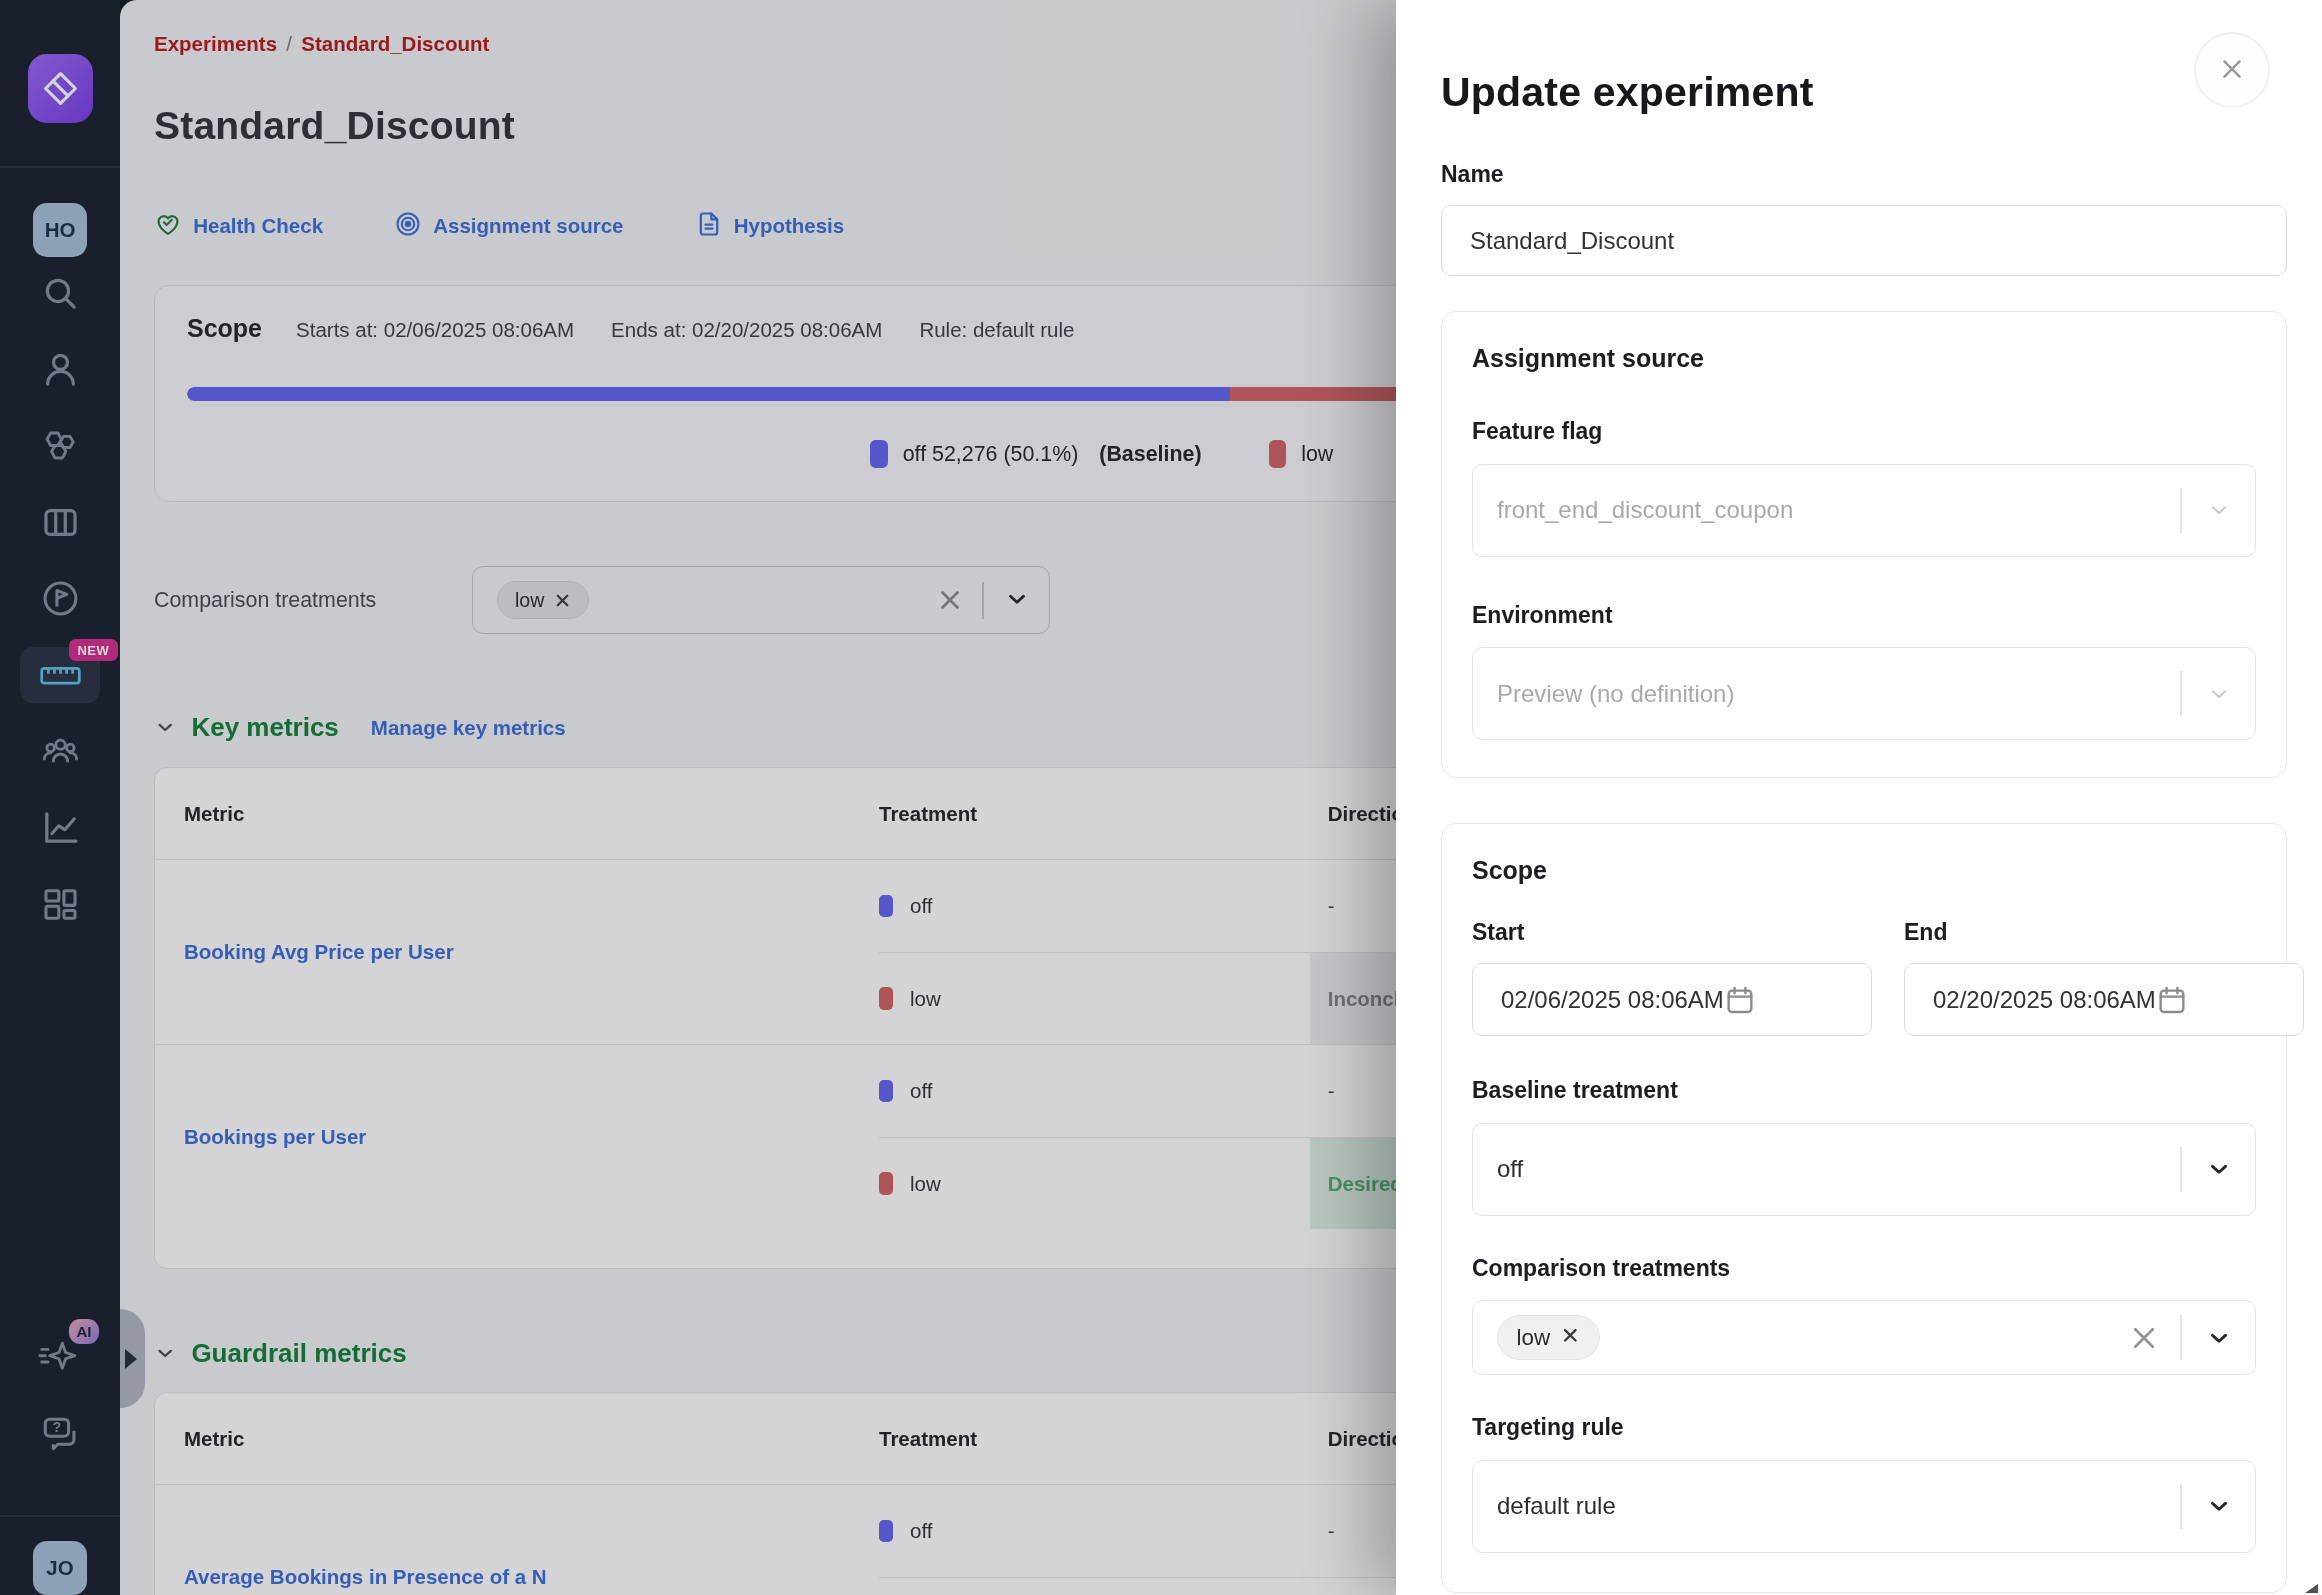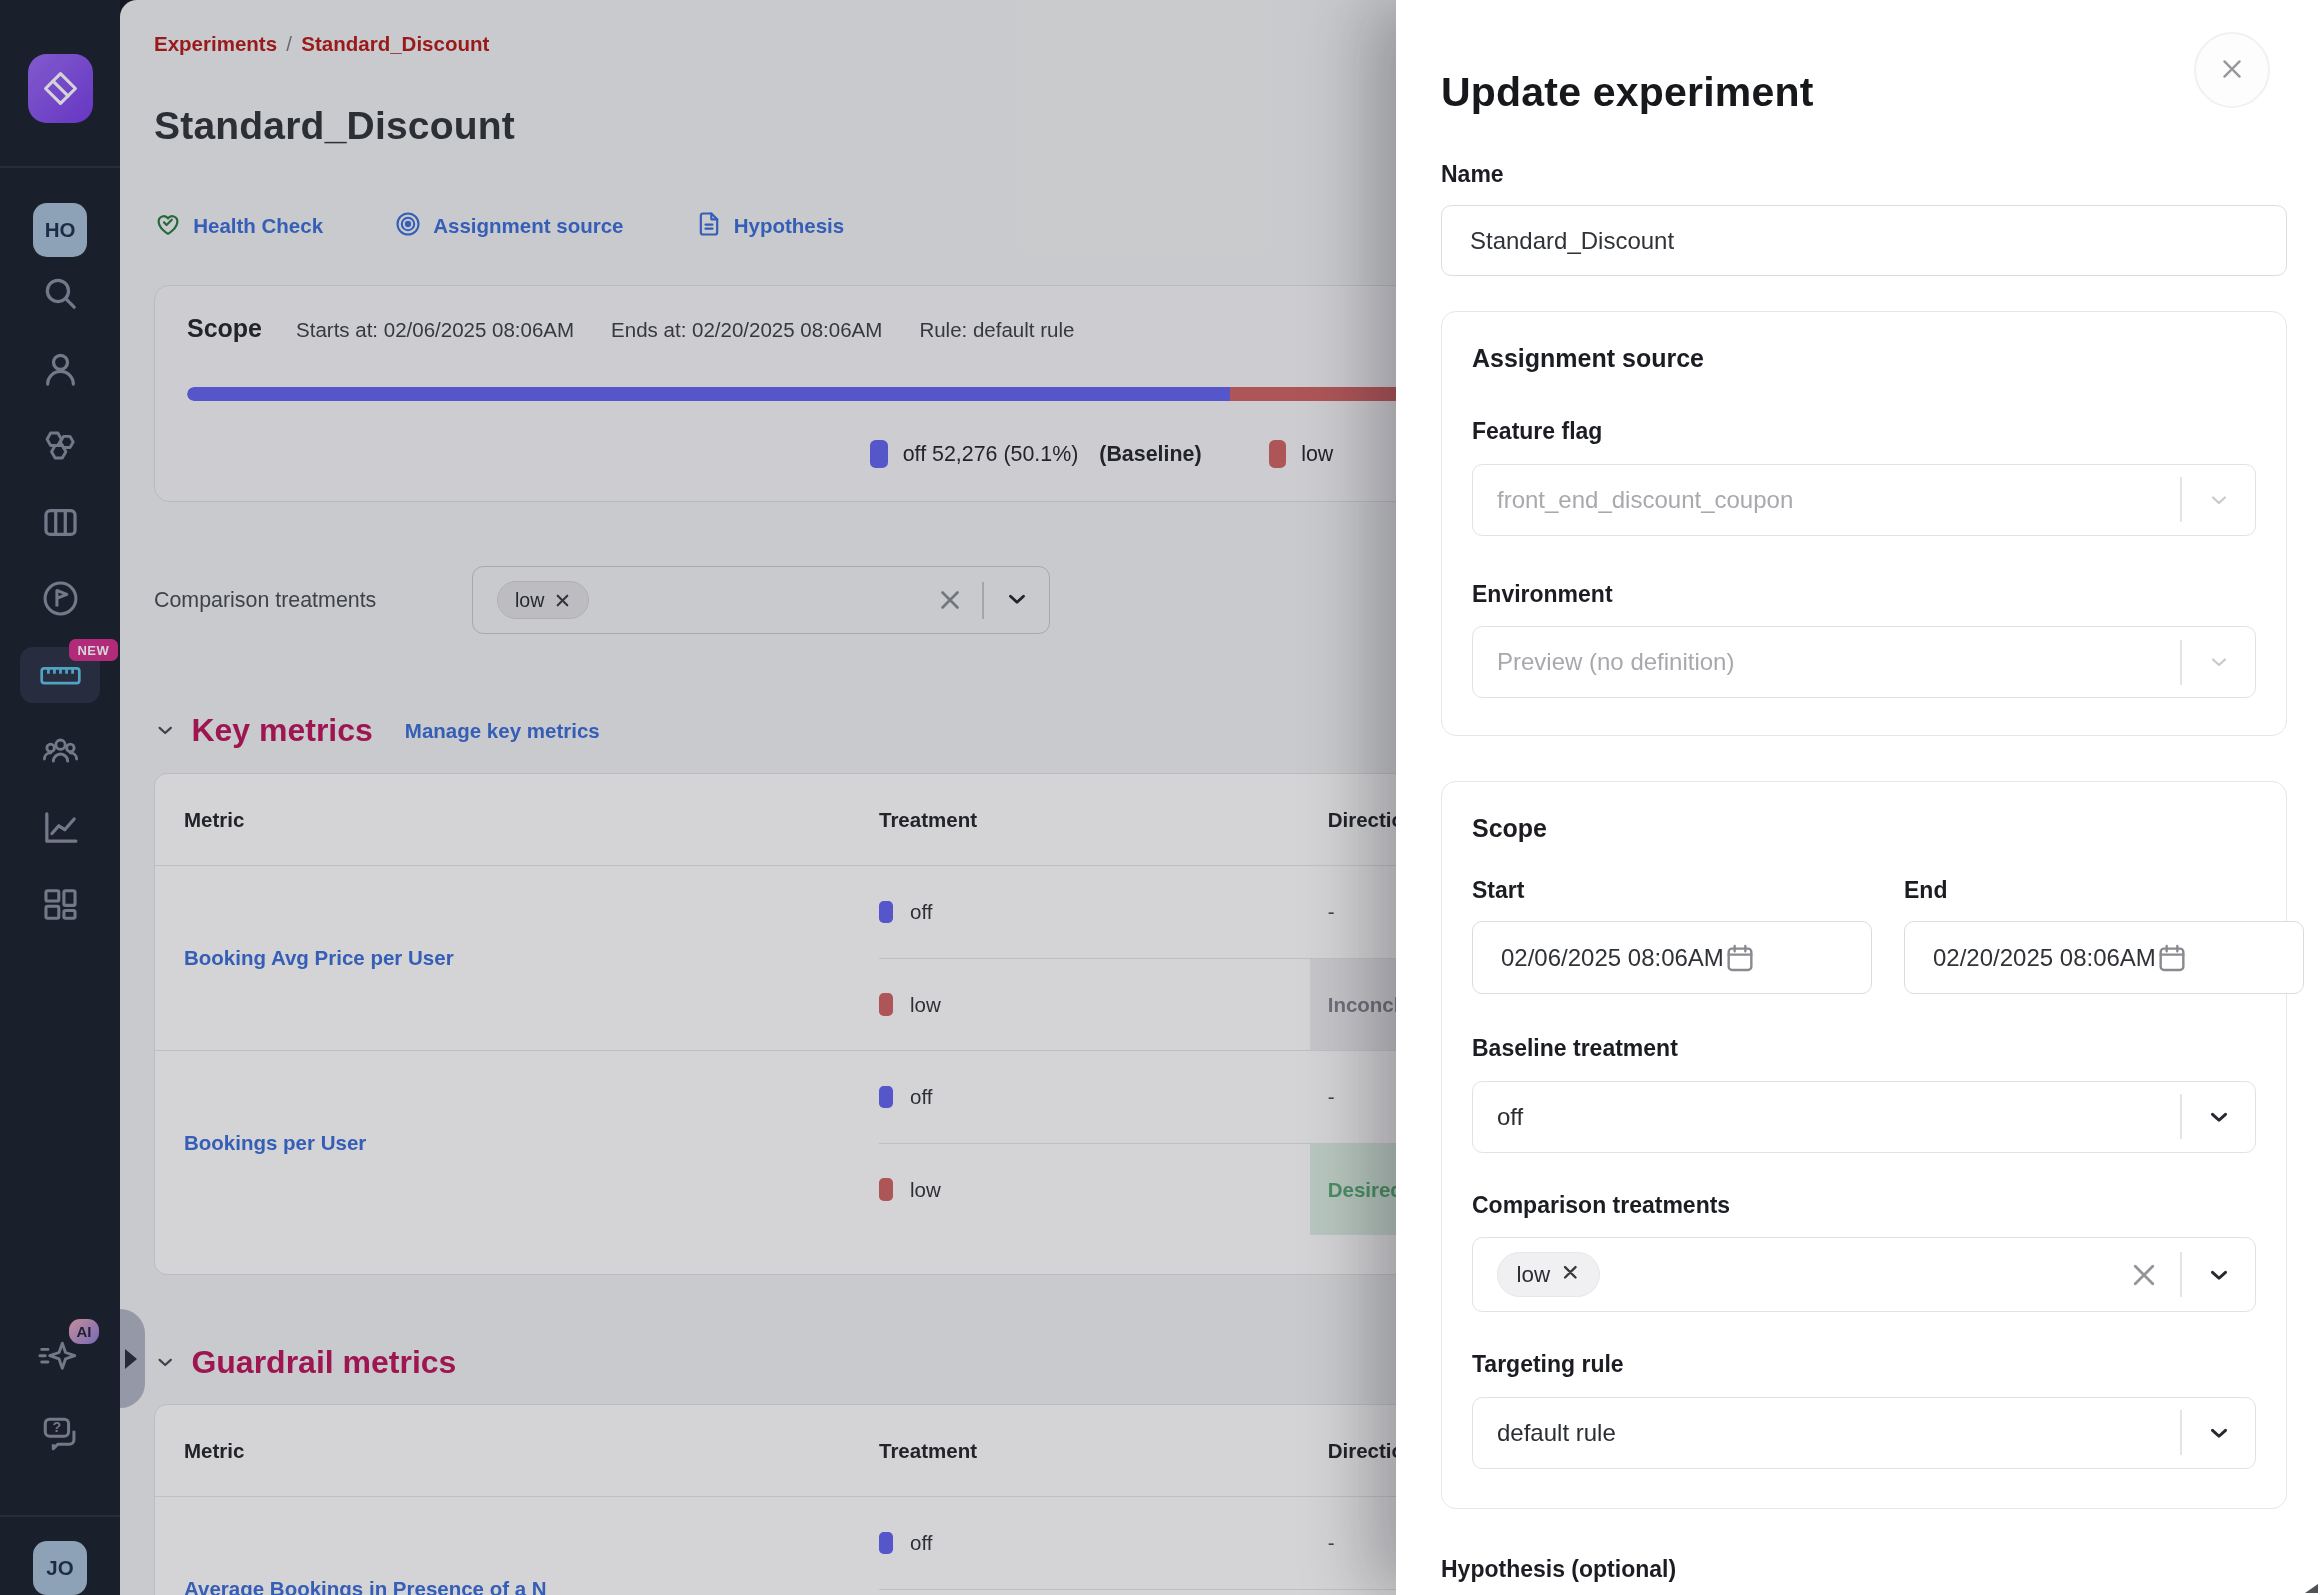--- a/index.html
+++ b/index.html
@@ -79,21 +79,21 @@
           display:flex; align-items:center; padding:0 18.6px 0 24px; cursor:pointer; }
   .chip { background:#e3e3e6; border:1.9px solid #d2d2d6; border-radius:931px; padding:6.5px 17px;
           font-size:19.6px; color:#2b2e35; display:flex; align-items:center; gap:9.3px; white-space:nowrap; }
   .chip svg { display:block; }
   .msel .clear { margin-left:auto; display:flex; cursor:pointer; }
   .msel .sel-divider { width:1.9px; height:37px; background:#c6c6ca; margin:0 20.5px; }
 
   .sec-heading { margin-top:78px; display:flex; align-items:center; }
   .sec-heading.gr { margin-top:69px; }
   .sec-heading .chev { margin-right:15px; display:flex; cursor:pointer; }
-  .sec-title { font-size:32px; font-weight:bold; color:#be185d; }
+  .sec-title { font-size:26px; font-weight:bold; color:#15803d; }
   .sec-link { margin-left:32px; font-size:20.5px; font-weight:bold; color:#3e6fd9; text-decoration:none; cursor:pointer; }
 
   .mcard { margin-top:24px; width:1370px; background:#ffffff; border:1.9px solid #e2e2e6; border-radius:13px;
            padding-bottom:39px; }
   .mcard.gr { margin-top:23px; padding-bottom:0; }
   .thead { display:grid; grid-template-columns:724px 431px 1fr; height:92px; align-items:center;
            border-bottom:1.9px solid #e7e7ea; }
   .th { font-size:20.5px; font-weight:bold; color:#26292e; }
   .th.c1 { padding-left:29px; }
   .th.c3 { padding-left:17.7px; }
@@ -124,21 +124,21 @@
                background:#fdfdfd; border:2.8px solid #f1f1f3; display:flex; align-items:center; justify-content:center;
                cursor:pointer; }
   .panel-title { margin-top:69px; font-size:41px; font-weight:bold; color:#17181c; letter-spacing:0.2px; }
   .f-label { margin-top:45px; font-size:23px; font-weight:bold; color:#1b1d22; }
   .f-label.inner { }
   .t-input { margin-top:17px; height:71px; width:100%; border:1.9px solid #dcdcdf; border-radius:10.3px;
              display:flex; align-items:center; padding:0 28px; font-size:24px; color:#2f3237; background:#fff; cursor:text; }
   .p-card { margin-top:35px; width:100%; border:1.9px solid #e6e6e9; border-radius:15px; padding:32px 30px 37px 30px; }
   .p-card.scope { margin-top:45px; padding-bottom:39px; }
   .card-title { font-size:25px; font-weight:bold; color:#1b1d22; }
-  .select { margin-top:18.6px; height:72px; width:100%; border:1.9px solid #e2e2e5; border-radius:10.3px;
+  .select { margin-top:18.6px; height:93px; width:100%; border:1.9px solid #e2e2e5; border-radius:10.3px;
             display:flex; align-items:center; padding:0 0 0 24px; cursor:pointer; background:#fff; }
   .select .val { font-size:24px; color:#2b2d32; }
   .select.disabled .val { color:#a8a8ad; }
   .select .sel-right { margin-left:auto; display:flex; align-items:center; height:100%; }
   .select .sel-divider { width:1.9px; height:45px; background:#e4e4e7; }
   .select .chev-wrap { width:73px; display:flex; align-items:center; justify-content:center; }
   .date-grid { margin-top:17px; margin-right:-48px; display:grid; grid-template-columns:1fr 1fr; gap:32px; }
   .label-grid { margin-top:34px; margin-right:-48px; display:grid; grid-template-columns:1fr 1fr; gap:32px; }
   .dateinput { height:73px; border:1.9px solid #dcdcdf; border-radius:10px; background:#fff;
                display:flex; align-items:center; padding:0 20.5px 0 28px; cursor:pointer; }

